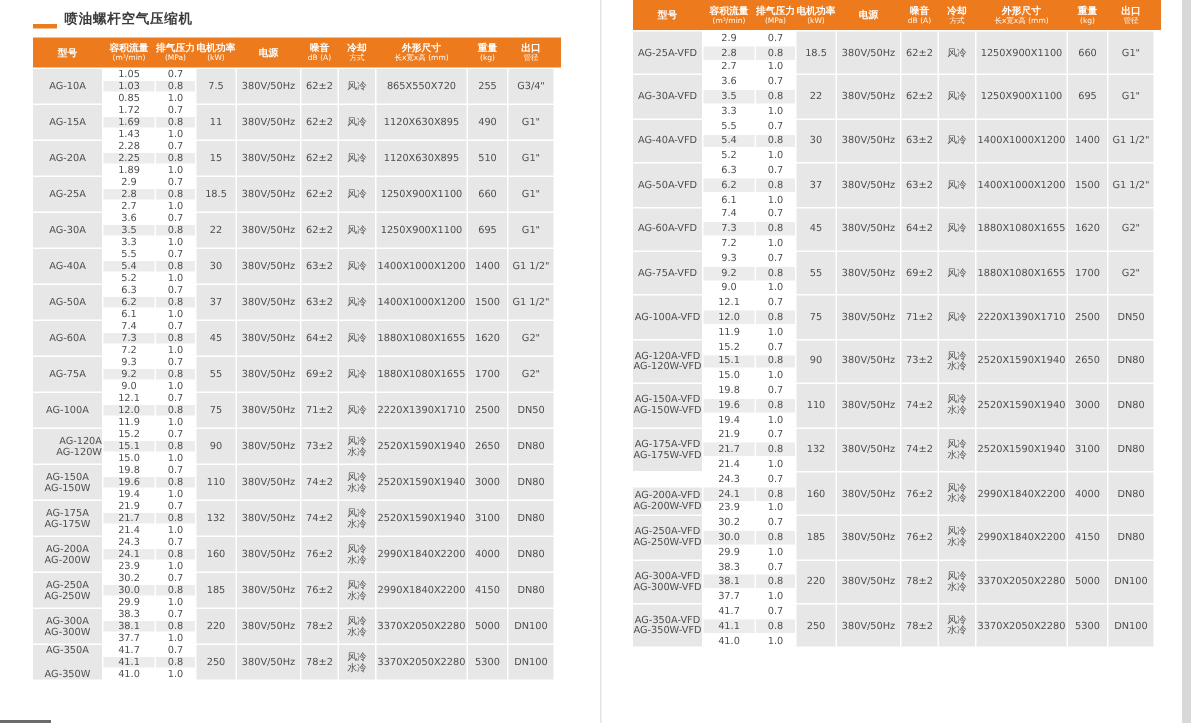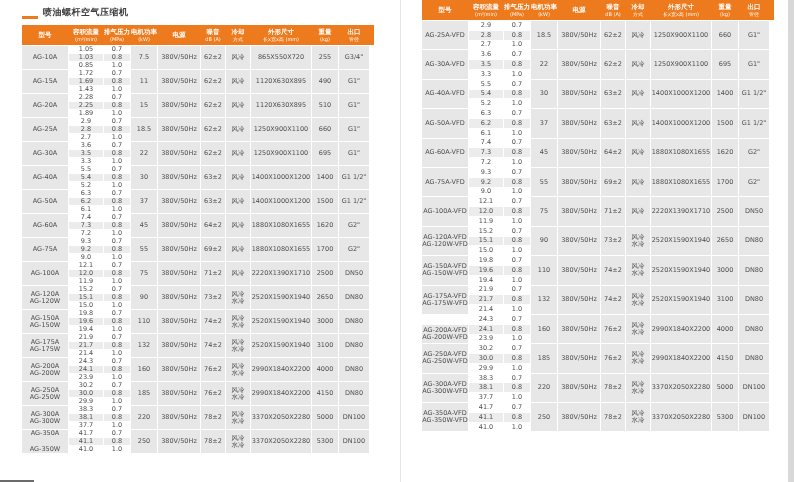--- a/index.html
+++ b/index.html
@@ -509,21 +509,21 @@
           </div>
           <div class="cell merged" style="grid-area: 29 / 8 / span 3;">
             <div class="l1">2220X1390X1710</div>
           </div>
           <div class="cell merged" style="grid-area: 29 / 9 / span 3;">
             <div class="l1">2500</div>
           </div>
           <div class="cell merged" style="grid-area: 29 / 10 / span 3;">
             <div class="l1">DN50</div>
           </div>
-          <div class="cell merged" style="grid-area: 32 / 1 / span 3;">
+          <div class="cell merged" style="grid-area: 32 / 1 / span 3; align-items: flex-end;">
             <div class="l1">AG-120A</div>
             <div class="l2">AG-120W</div>
           </div>
           <div class="cell stripe-w" style="grid-area: 32 / 2;">
             <div class="l1">15.2</div>
           </div>
           <div class="cell stripe-w" style="grid-area: 32 / 3;">
             <div class="l1">0.7</div>
           </div>
           <div class="cell stripe-g" style="grid-area: 33 / 2;">

